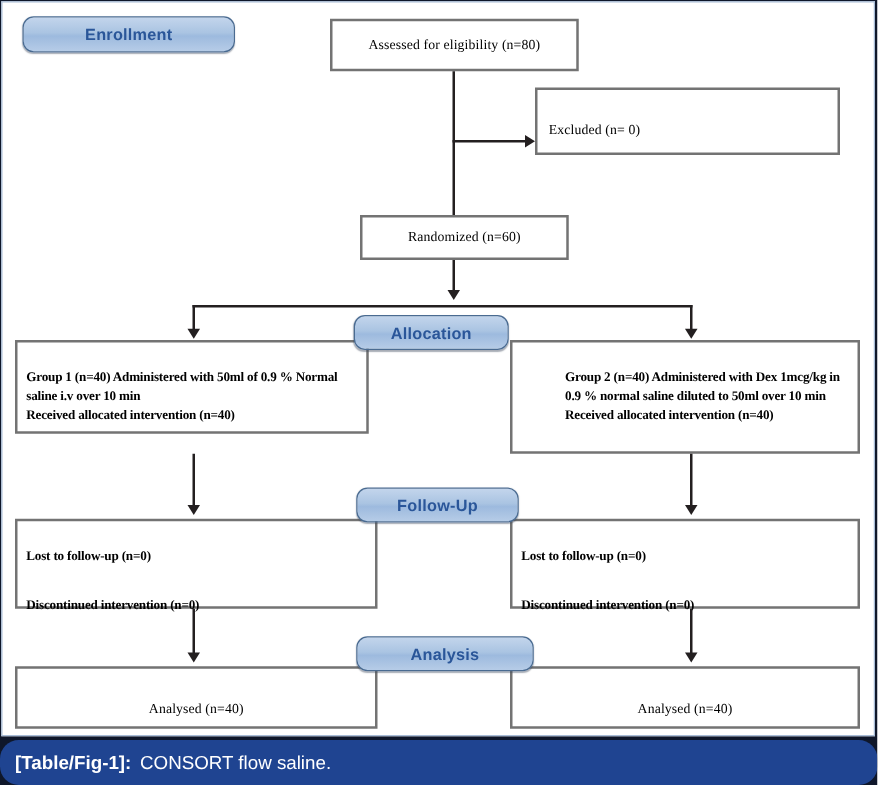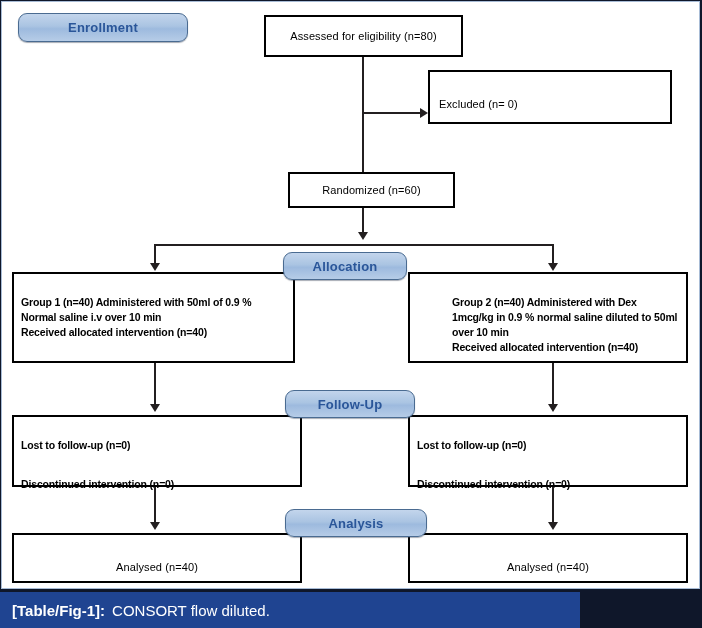--- a/index.html
+++ b/index.html
@@ -25,29 +25,30 @@
     height: 588px;
     border: 1px solid #a8bcd6;
     box-sizing: border-box;
     background: #ffffff;
   }
 
   
   .fbox {
     position: absolute;
     box-sizing: border-box;
-    border: 2px solid #000000;
+    border: 2px solid #737373;
     background: #ffffff;
     color: #000000;
     font-size: 10.5px;
     line-height: 15px;
     font-weight: bold;
     letter-spacing: -0.15px;
     padding: 6px 7px 4px 7px;
     white-space: pre-line;
+    font-family: Liberation Serif, serif;
   }
   .fbox.center {
     display: flex;
     align-items: center;
     justify-content: center;
     text-align: center;
     padding: 0;
     font-weight: normal;
     letter-spacing: 0.1px;
     font-size: 11px;
@@ -106,29 +107,30 @@
     border-top: 5px solid transparent;
     border-bottom: 5px solid transparent;
     border-left: 8px solid #231f20;
   }
 
   
   .caption-bar {
     position: absolute;
     left: 0;
     top: 592px;
-    width: 580px;
+    width: 702px;
     height: 36px;
     background: #1f4491;
     color: #ffffff;
     display: flex;
     align-items: center;
     font-size: 15px;
     padding-left: 12px;
     box-sizing: border-box;
+    border-radius: 15px;
   }
   .caption-bar .cap-label {
     font-weight: bold;
     margin-right: 7px;
   }
   .caption-bar .cap-text {
     font-weight: normal;
   }
 </style>
 </head>
@@ -165,21 +167,21 @@
   <div class="hline" style="left:154px; top:244px; width:400px;"></div>
   <div class="vline" style="left:154px; top:244px; height:22px;"></div>
   <div class="arrow-down" style="left:150px; top:263px;"></div>
   <div class="vline" style="left:552px; top:244px; height:22px;"></div>
   <div class="arrow-down" style="left:548px; top:263px;"></div>
 
   <div class="badge" style="left:283px; top:252px; width:124px; height:28px;">
     <span>Allocation</span>
   </div>
 
-  <div class="fbox" style="left:12px; top:272px; width:283px; height:91px;">
+  <div class="fbox" style="left:12px; top:272px; width:283px; height:75px;">
     <span>Group 1 (n=40) Administered with 50ml of 0.9 % Normal saline i.v over 10 min
 Received allocated intervention (n=40)</span>
   </div>
 
   <div class="fbox" style="left:408px; top:272px; width:280px; height:91px;padding-left:42px;">
     <span>Group 2 (n=40) Administered with Dex 1mcg/kg in 0.9 % normal saline diluted to 50ml over 10 min
 Received allocated intervention (n=40)</span>
   </div>
 
   <div class="vline" style="left:154px; top:363px; height:44px;"></div>
@@ -217,16 +219,16 @@
   <div class="fbox center-top" style="left:12px; top:533px; width:290px; height:50px;">
     <span>Analysed (n=40)</span>
   </div>
 
   <div class="fbox center-top" style="left:408px; top:533px; width:280px; height:50px;">
     <span>Analysed (n=40)</span>
   </div>
 
   <div class="caption-bar">
     <span class="cap-label">[Table/Fig-1]:</span>
-    <span class="cap-text">CONSORT flow diluted.</span>
+    <span class="cap-text">CONSORT flow saline.</span>
   </div>
 
 </div>
 
 </body></html>

